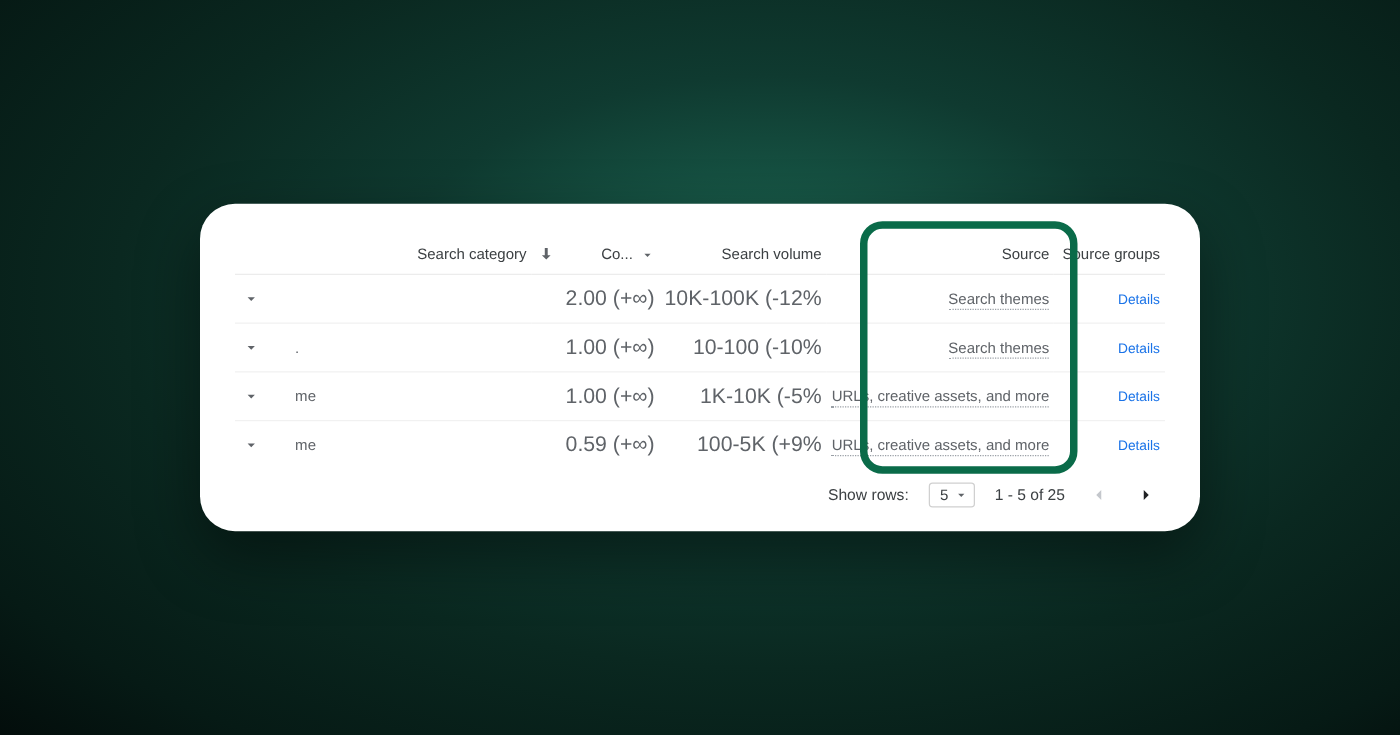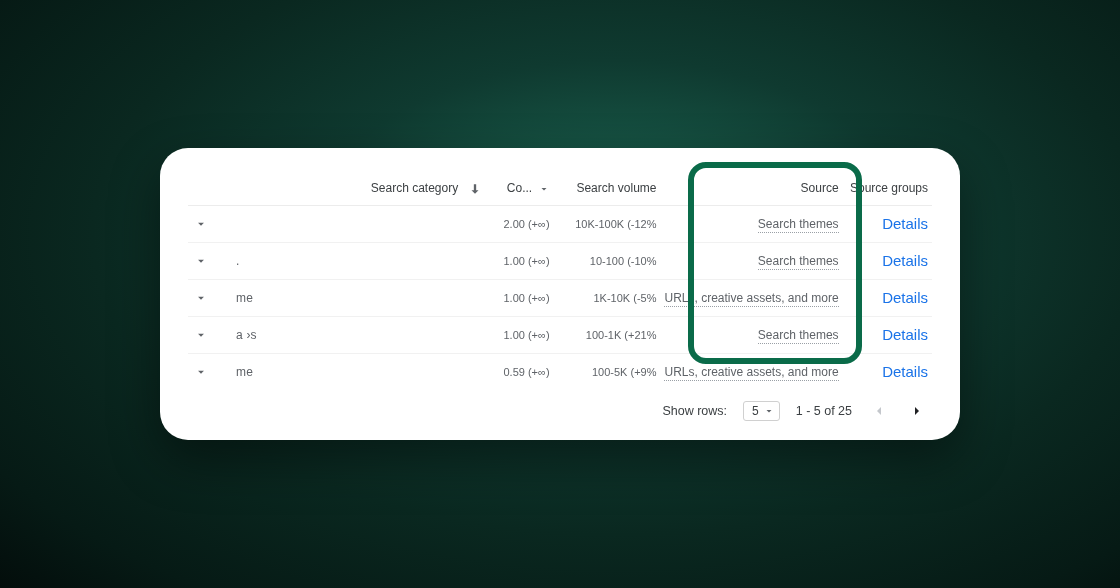--- a/index.html
+++ b/index.html
@@ -51,33 +51,33 @@
 
   td.col-co, th.col-co, td.col-sv, th.col-sv { text-align: right; }
   td.col-ag { text-align: right; }
 
   .chev { display:inline-flex; align-items:center; justify-content:center; width:18px; height:18px; }
   .chev svg { width:14px; height:14px; fill:#5f6368; }
 
   .catcell { display:flex; align-items:center; gap:8px; color:#5f6368; }
   .catlabel { color:#5f6368; letter-spacing: .2px; }
 
-  .dim { color:#5f6368; font-size:11px; }
+  .dim { color:#5f6368; font-size:17px; }
 
   .srclink {
     color:#5f6368;
     text-decoration: none;
     border-bottom: 1px dotted #9aa0a6;
     padding-bottom: 1px;
   }
 
   .details {
     color:#1a73e8;
     cursor:pointer;
-    font-size: 15px;
+    font-size: 11px;
   }
 
   .sort-icon svg { width:14px; height:14px; fill:#5f6368; vertical-align:middle; }
   .dd-icon svg { width:12px; height:12px; fill:#5f6368; vertical-align:middle; margin-left:2px; }
 
   
   .pager {
     display:flex;
     align-items:center;
     justify-content:flex-end;
@@ -195,37 +195,20 @@
                   <path d="M7 10l5 5 5-5z"></path>
                 </svg>
               </span>
               <span class="catlabel" style="padding-left: 18px;">me</span>
             </div>
           </td>
           <td class="col-arrow"></td>
           <td class="col-co dim">1.00 (+∞)</td>
           <td class="col-sv dim">1K-10K (-5%</td>
           <td class="col-src"><span class="srclink">URLs, creative assets, and more</span></td>
-          <td class="col-ag"><span class="details">Details</span></td>
-        </tr>
-        <tr>
-          <td class="col-cat">
-            <div class="catcell">
-              <span class="chev">
-                <svg viewBox="0 0 24 24">
-                  <path d="M7 10l5 5 5-5z"></path>
-                </svg>
-              </span>
-              <span class="catlabel" style="padding-left: 18px;">a             ›s</span>
-            </div>
-          </td>
-          <td class="col-arrow"></td>
-          <td class="col-co dim">1.00 (+∞)</td>
-          <td class="col-sv dim">100-1K (+21%</td>
-          <td class="col-src"><span class="srclink">Search themes</span></td>
           <td class="col-ag"><span class="details">Details</span></td>
         </tr>
         <tr>
           <td class="col-cat">
             <div class="catcell">
               <span class="chev">
                 <svg viewBox="0 0 24 24">
                   <path d="M7 10l5 5 5-5z"></path>
                 </svg>
               </span>

